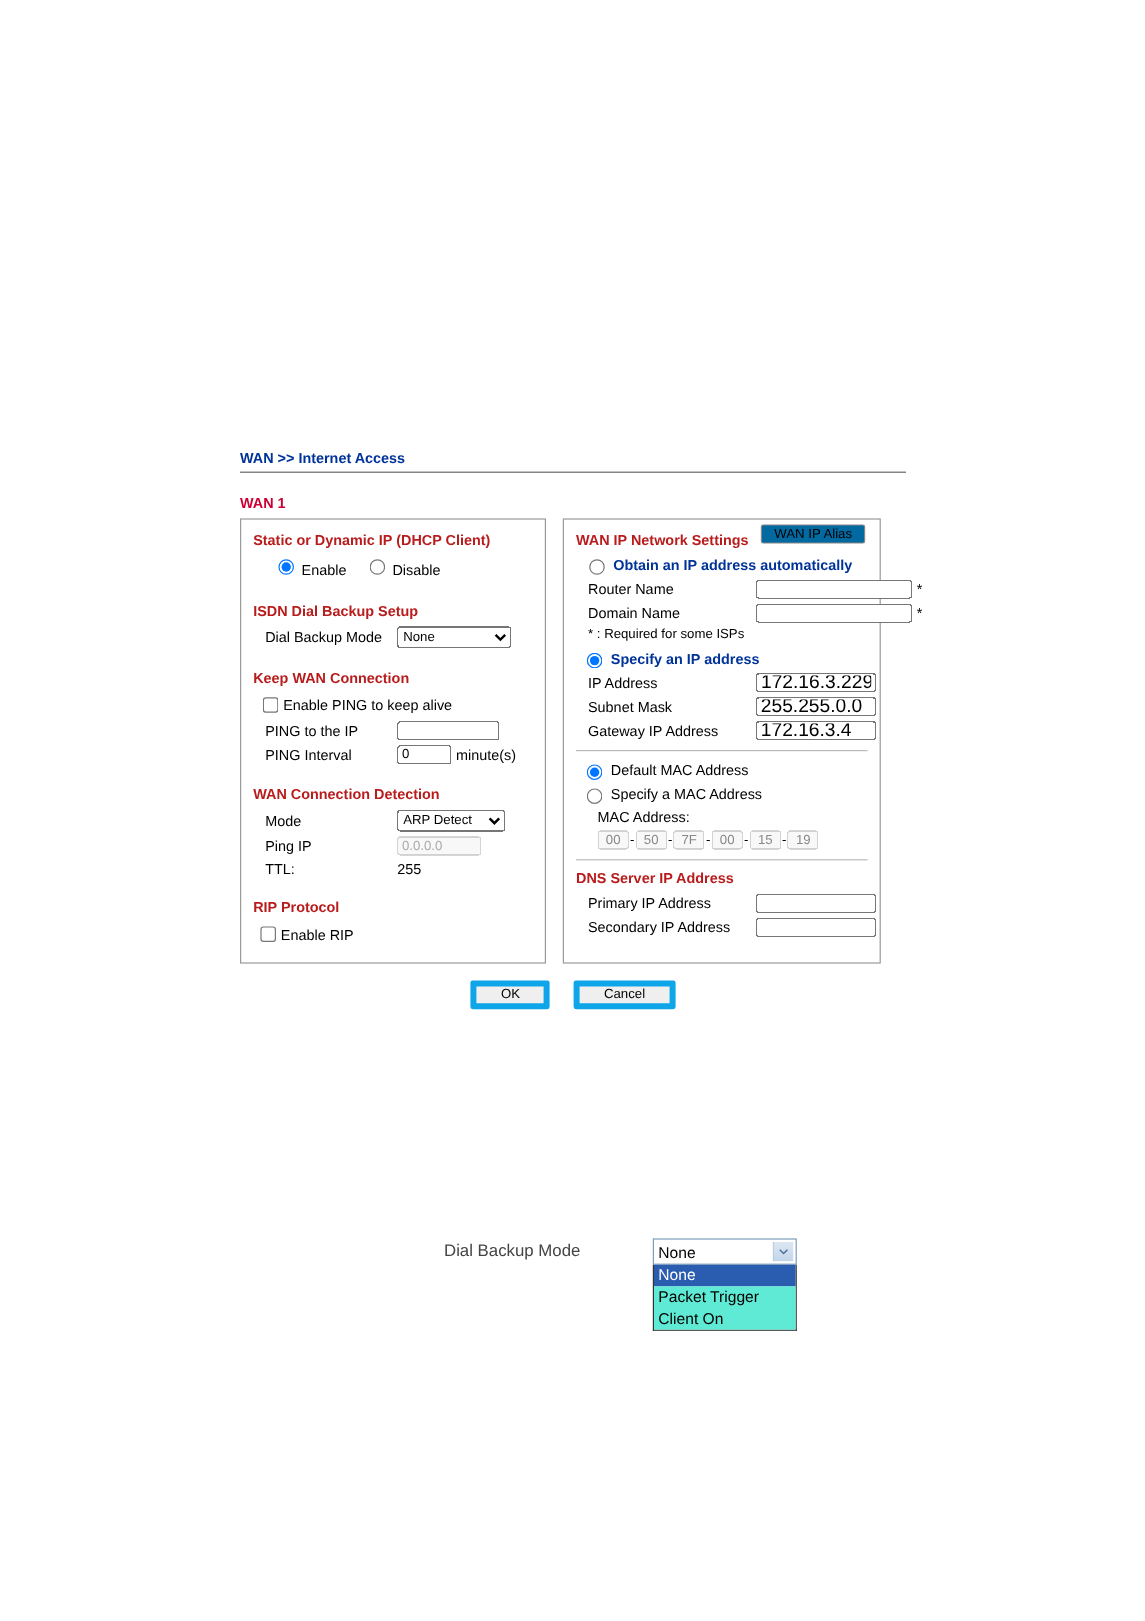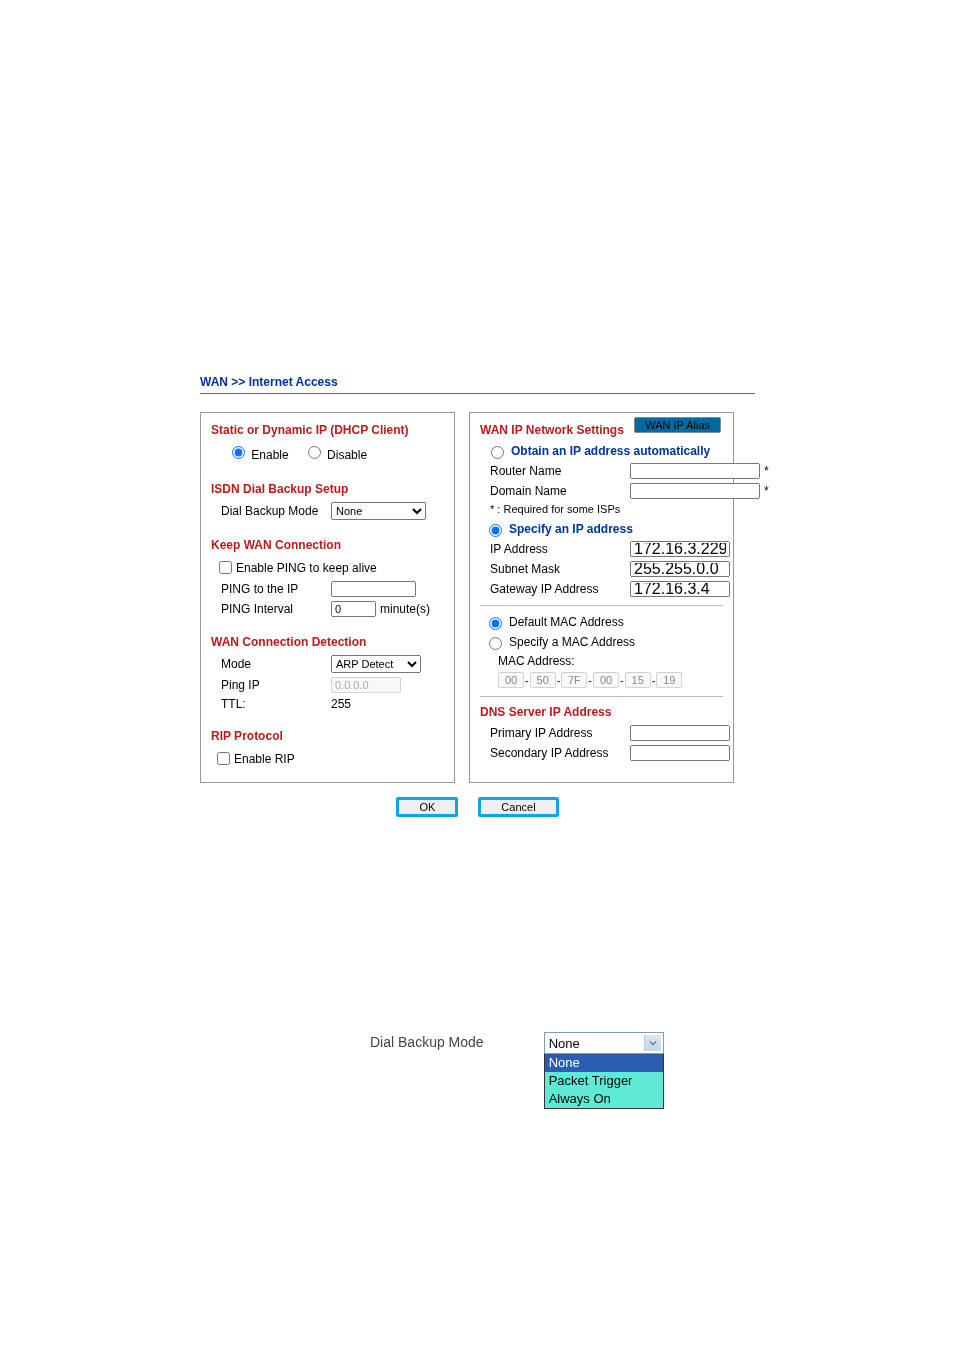--- a/index.html
+++ b/index.html
@@ -86,21 +86,21 @@
   .star { color:#000; margin-left:4px; }
   .note { margin-left:10px; font-size:11px; }
   .mac-inputs { display:flex; align-items:center; gap:0px; margin-left:18px; margin-top:4px;}
   .mac-inputs input { width:26px; font-size:11px; text-align:center; height:16px; box-sizing:border-box; color:#888;}
   .mac-sep { margin: 0 1px; font-size:11px;}
   .footer-btns {
     display:flex; justify-content:center; gap:20px; margin-top:14px;
   }
   .footer-btns button {
     font-size:11px; padding: 1px 20px;
-    background: #efefef; border:3px solid #0ea5e9; border-radius:2px;
+    background: #efefef; border:5px solid #0ea5e9; border-radius:2px;
   }
 
   
   .dropdown-mock {
     position:absolute;
     left: 370px;
     top: 1032px;
     display:flex;
     align-items:flex-start;
     gap: 60px;
@@ -149,20 +149,21 @@
   .ip-row input { width: 100px; font-size:11px; height:16px; box-sizing:border-box;}
   .obtain-indent { margin-left:6px; }
 </style>
 </head>
 <body>
 
 <div class="page">
   <div class="content">
     <div class="breadcrumb">WAN &gt;&gt; Internet Access</div>
     <hr class="sep">
+    <div class="wan-title">WAN 1</div>
 
     <div class="cols">
 
       <div class="col col-left">
         <div class="section-title">Static or Dynamic IP (DHCP Client)</div>
         <div class="radio-line">
           <label><input type="radio" checked="" style=""> <span>Enable</span></label>
           <label><input type="radio" style=""> <span>Disable</span></label>
         </div>
 
@@ -311,17 +312,17 @@
         <span>None</span>
         <span class="dd-arrow">
           <svg viewBox="0 0 10 10">
               <path d="M1 3 L5 7 L9 3" fill="none" stroke="#4a6f9b" stroke-width="1.5"></path>
             </svg>
         </span>
       </div>
       <div class="dd-list">
         <div class="dd-item sel">None</div>
         <div class="dd-item">Packet Trigger</div>
-        <div class="dd-item">Always On</div>
+        <div class="dd-item">Client On</div>
       </div>
     </div>
   </div>
 </div>
 
 </body></html>

